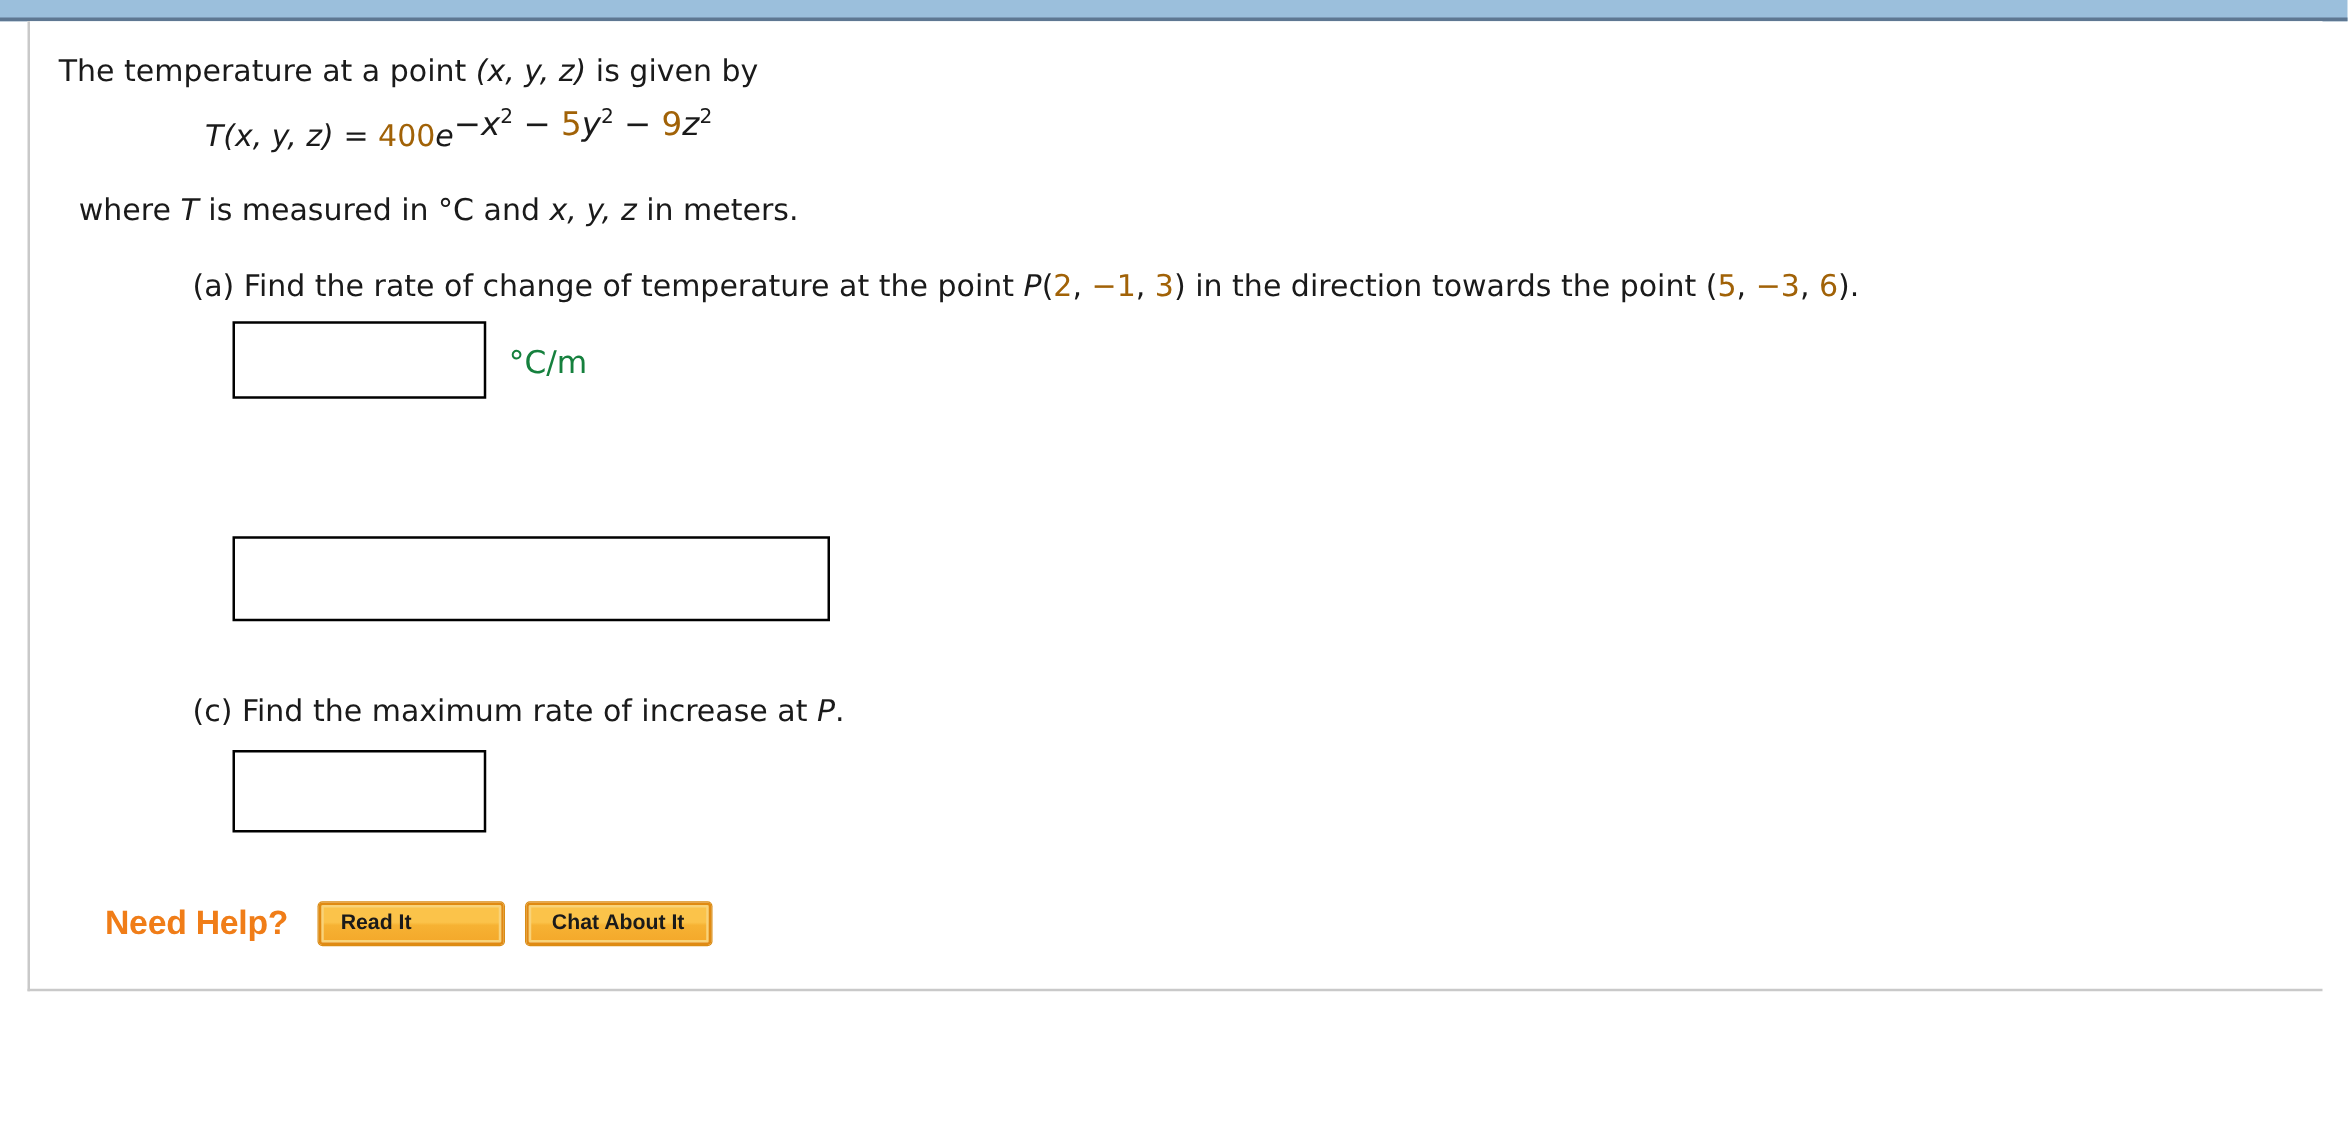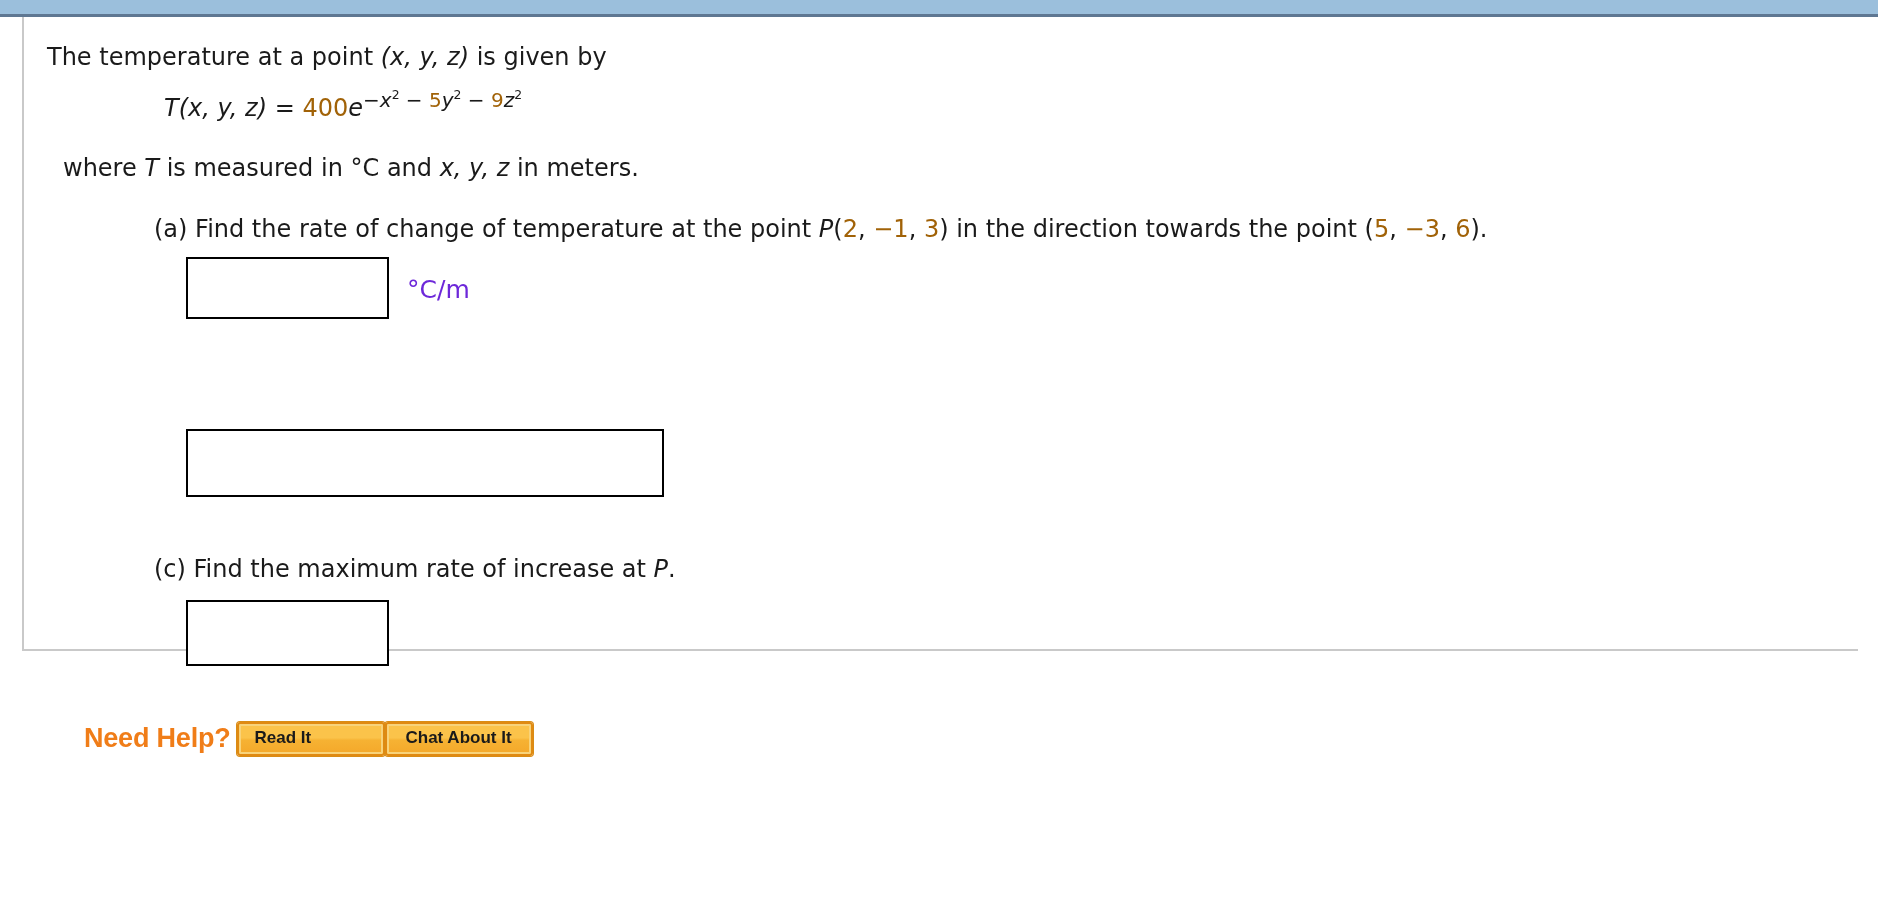--- a/index.html
+++ b/index.html
@@ -25,21 +25,21 @@
     border-bottom: 3px solid #5e7792;
     box-sizing: content-box;
   }
 
   
   #question-panel {
     position: absolute;
     left: 22px;
     top: 17px;
     width: 1836px;
-    height: 634px;
+    height: 776px;
     background: #ffffff;
     border-left: 2px solid #c9c9c9;
     border-bottom: 2px solid #c9c9c9;
     box-sizing: border-box;
   }
 
   .body-text {
     font-size: 24px;
     line-height: 1.15;
     color: #1a1a1a;
@@ -63,21 +63,21 @@
     font-size: 24px;
     white-space: nowrap;
     color: #1a1a1a;
   }
   #formula-line sup {
     font-size: 0.62em;
     vertical-align: super;
     line-height: 0;
   }
   .exp {
-    font-size: 20px;
+    font-size: 26px;
     position: relative;
     top: -9px;
   }
   .exp sup {
     font-size: 0.62em;
     vertical-align: super;
     line-height: 0;
   }
 
   
@@ -107,31 +107,32 @@
   }
   #answer-box-a { left: 162px; top: 240px;  width: 203px; height: 62px; }
   #answer-box-b { left: 162px; top: 412px;  width: 478px; height: 68px; }
   #answer-box-c { left: 162px; top: 583px;  width: 203px; height: 66px; }
 
   #unit-a {
     position: absolute;
     left: 383px;
     top: 258px;
     font-size: 25px;
-    color: #6d28d9;
+    color: #15803d;
     white-space: nowrap;
   }
 
   
   #need-help-row {
     position: absolute;
     left: 60px;
     top: 705px;
     display: flex;
     align-items: center;
+    gap: 18px;
   }
   #need-help-label {
     font-family: "Liberation Sans", sans-serif;
     font-size: 27px;
     font-weight: bold;
     color: #f07d18;
     letter-spacing: -0.2px;
     margin-right: 6px;
   }
   .help-button {

